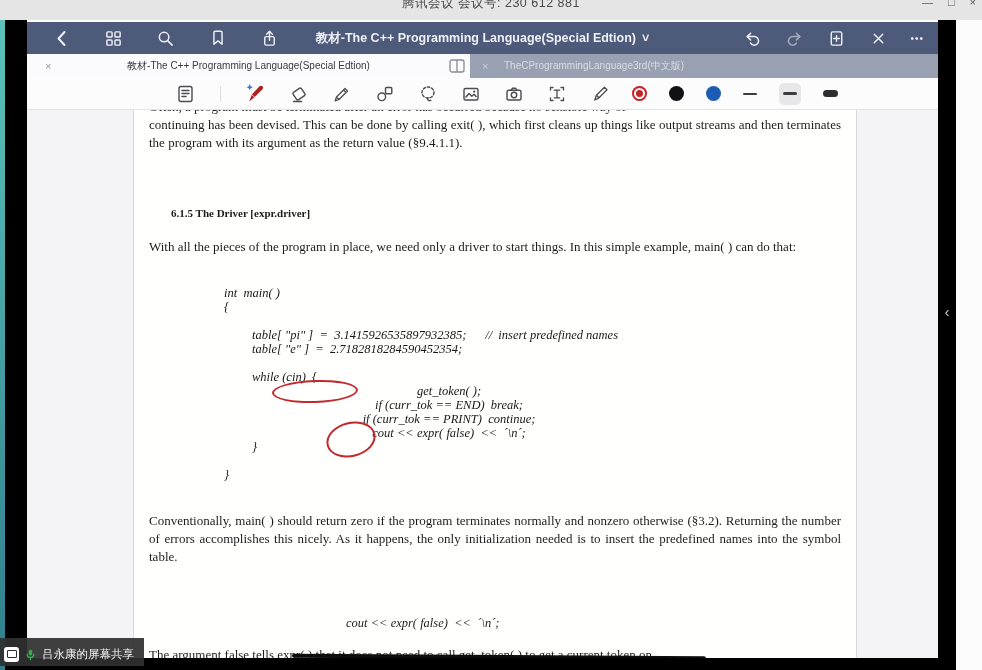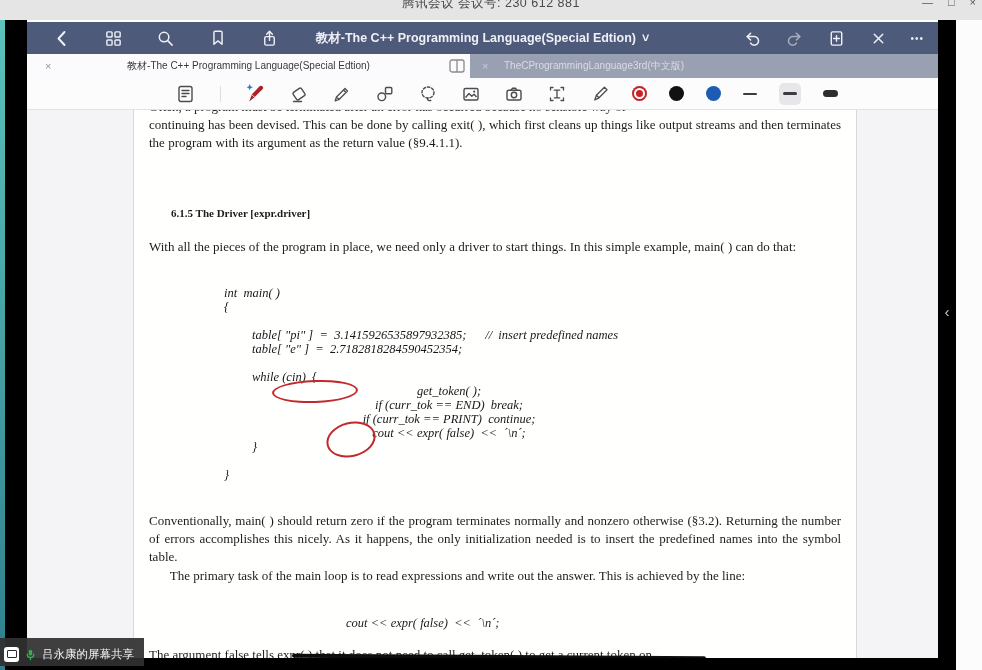--- a/index.html
+++ b/index.html
@@ -286,21 +286,20 @@
         <div class="cl i2">cout &lt;&lt; expr( false)  &lt;&lt;  ´\n´;</div>
         <div class="cl i1">}</div>
         <div class="cl i0"></div>
         <div class="cl i0">}</div>
       </div>
 
       <div class="red-circle1"></div>
       <div class="red-circle2"></div>
 
       <div class="para" style="top:402px;">Conventionally, main( ) should return zero if the program terminates normally and nonzero otherwise (§3.2).  Returning the number of errors accomplishes this nicely.  As it happens, the only initialization needed is to insert the predefined names into the symbol table.</div>
-      <div class="para indent" style="top:457px;">The primary task of the main loop is to read expressions and write out the answer.  This is achieved by the line:</div>
       <div class="codeline2">cout &lt;&lt; expr( false)  &lt;&lt;  ´\n´;</div>
       <div class="para" style="top:536px;">The argument false tells expr( ) that it does not need to call get_token( ) to get a current token on</div>
       <div class="black-strike"></div>
     </div>
   </div>
 </div>
 
 <div class="share-badge">
   <span class="badge-app-icon">
       <i></i>

